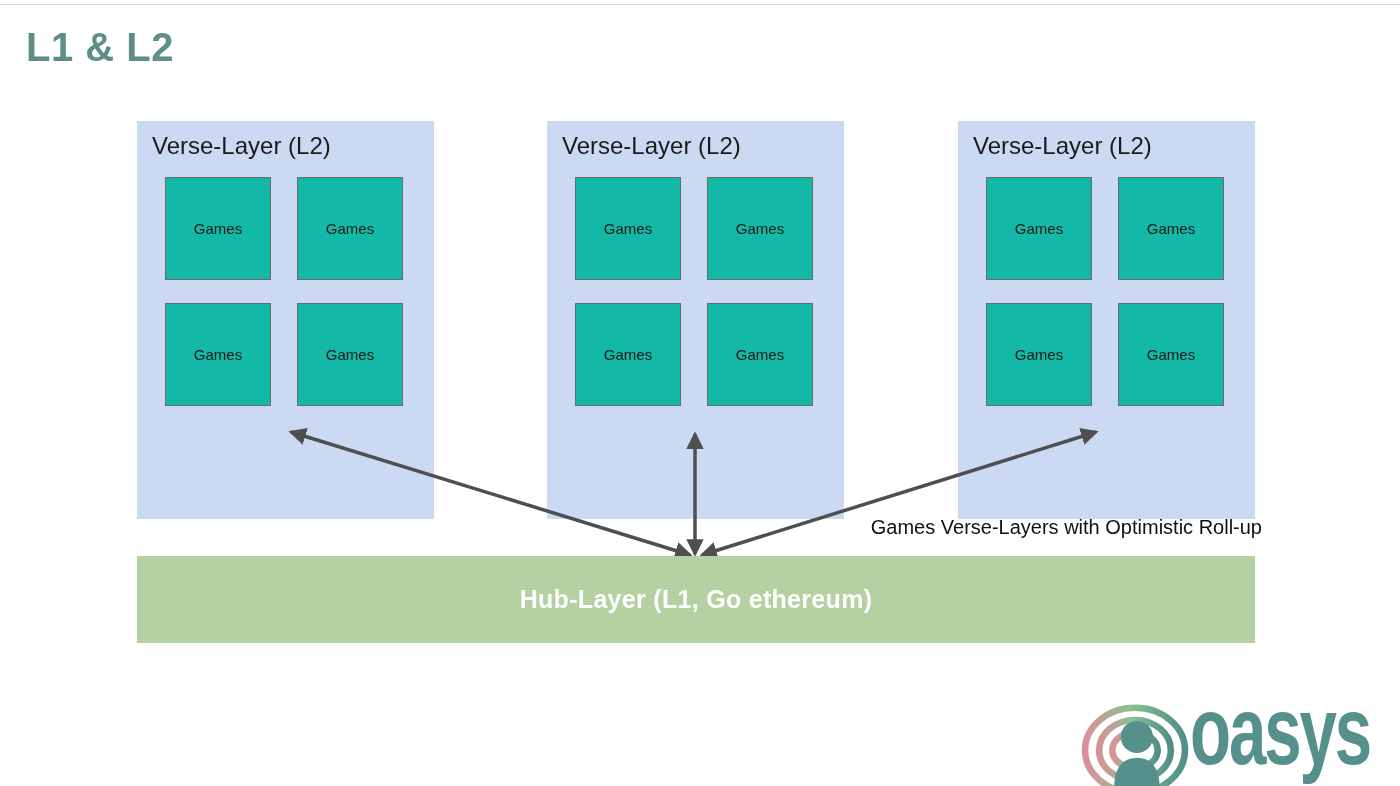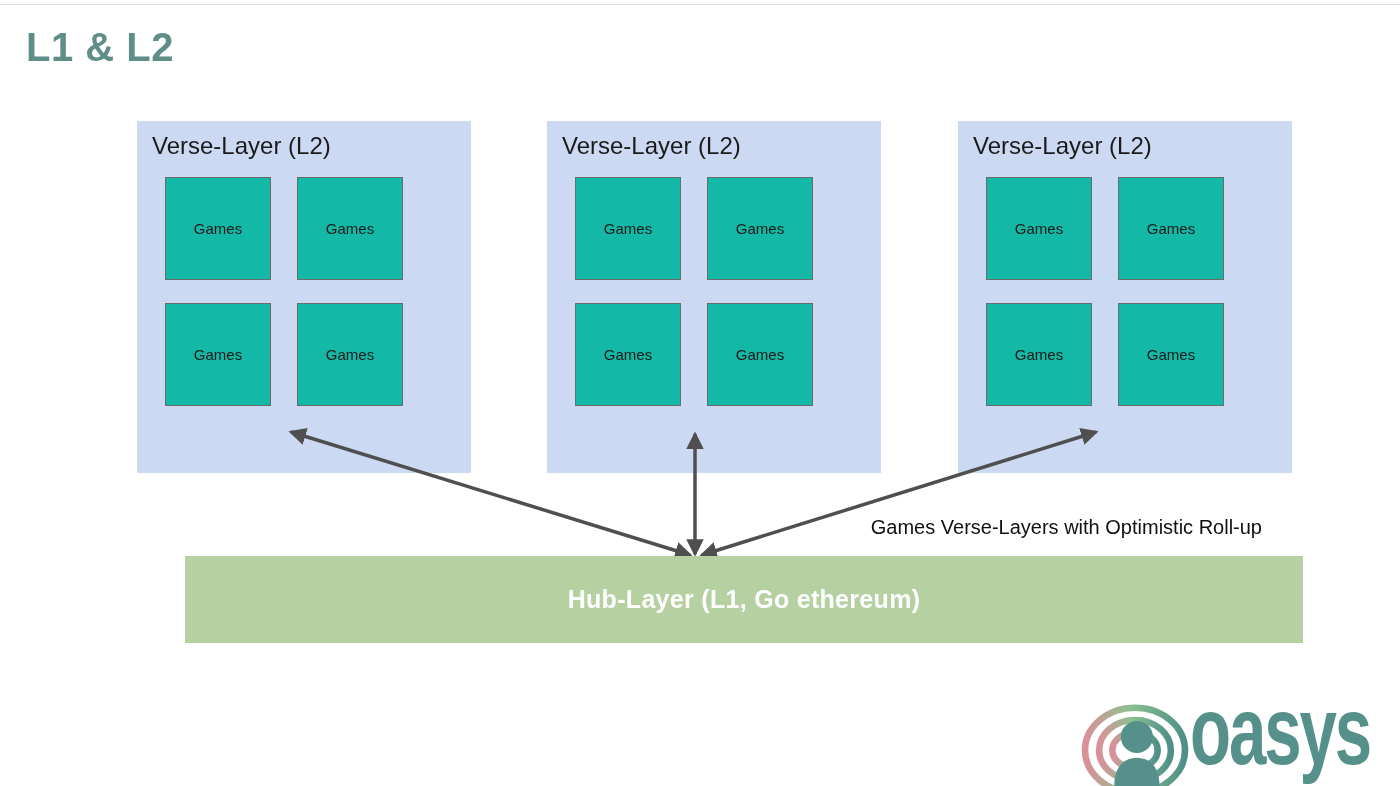--- a/index.html
+++ b/index.html
@@ -6,23 +6,22 @@
   .page{
     position:relative;width:1400px;height:786px;background:#fff;overflow:hidden;
     font-family:"Liberation Sans","DejaVu Sans",sans-serif;
   }
   .top-rule{position:absolute;top:4px;left:0;width:1400px;height:1px;background:var(--top-rule,#d9d9d9);}
   .title{
     position:absolute;left:14px;top:13px;margin:12px;
     font-size:40px;font-weight:bold;color:var(--title-teal,#5f8e88);letter-spacing:0.5px;
   }
   .verse{
-    position:absolute;top:121px;width:297px;height:352px;
+    position:absolute;top:121px;width:297px;height:398px;
     background:var(--verse-bg,#ccd9f2);
-    padding-left:37px;
   }
   .verse-title{
     position:absolute;top:11px;left:15px;
     font-size:24px;color:#1a1a1a;
   }
   .games-grid{
     position:absolute;left:28px;top:56px;
     display:grid;grid-template-columns:106px 106px;grid-template-rows:103px 103px;
     column-gap:26px;row-gap:23px;
   }
@@ -34,21 +33,21 @@
   .arrows{position:absolute;left:0;top:0;width:1400px;height:786px;pointer-events:none;}
   .arrow{stroke:var(--arrow,#4f4f4f);stroke-width:3.5;fill:none;}
   .arrowhead{fill:var(--arrow,#4f4f4f);}
   .annotation{
     position:absolute;right:138px;top:516px;width:560px;
     text-align:right;font-size:20px;color:#111;
   }
   .hub{
     position:absolute;left:137px;top:556px;width:1118px;height:87px;
     background:var(--hub-bg,#b5d0a1);
-    display:flex;align-items:center;justify-content:center;margin-left:48px;
+    display:flex;align-items:center;justify-content:center;
   }
   .hub-label{
     font-size:25px;font-weight:bold;color:var(--hub-text,#ffffff);letter-spacing:0.3px;
   }
   .logo-mark{position:absolute;left:1078px;top:703px;}
   .ring{fill:none;stroke:url(#ringGrad);stroke-width:7;}
   .figure{fill:var(--logo-teal,#4f8f88);}
   .logo-word{
     position:absolute;left:1190px;top:683px;
     font-size:96px;line-height:1;font-weight:bold;letter-spacing:-3px;

